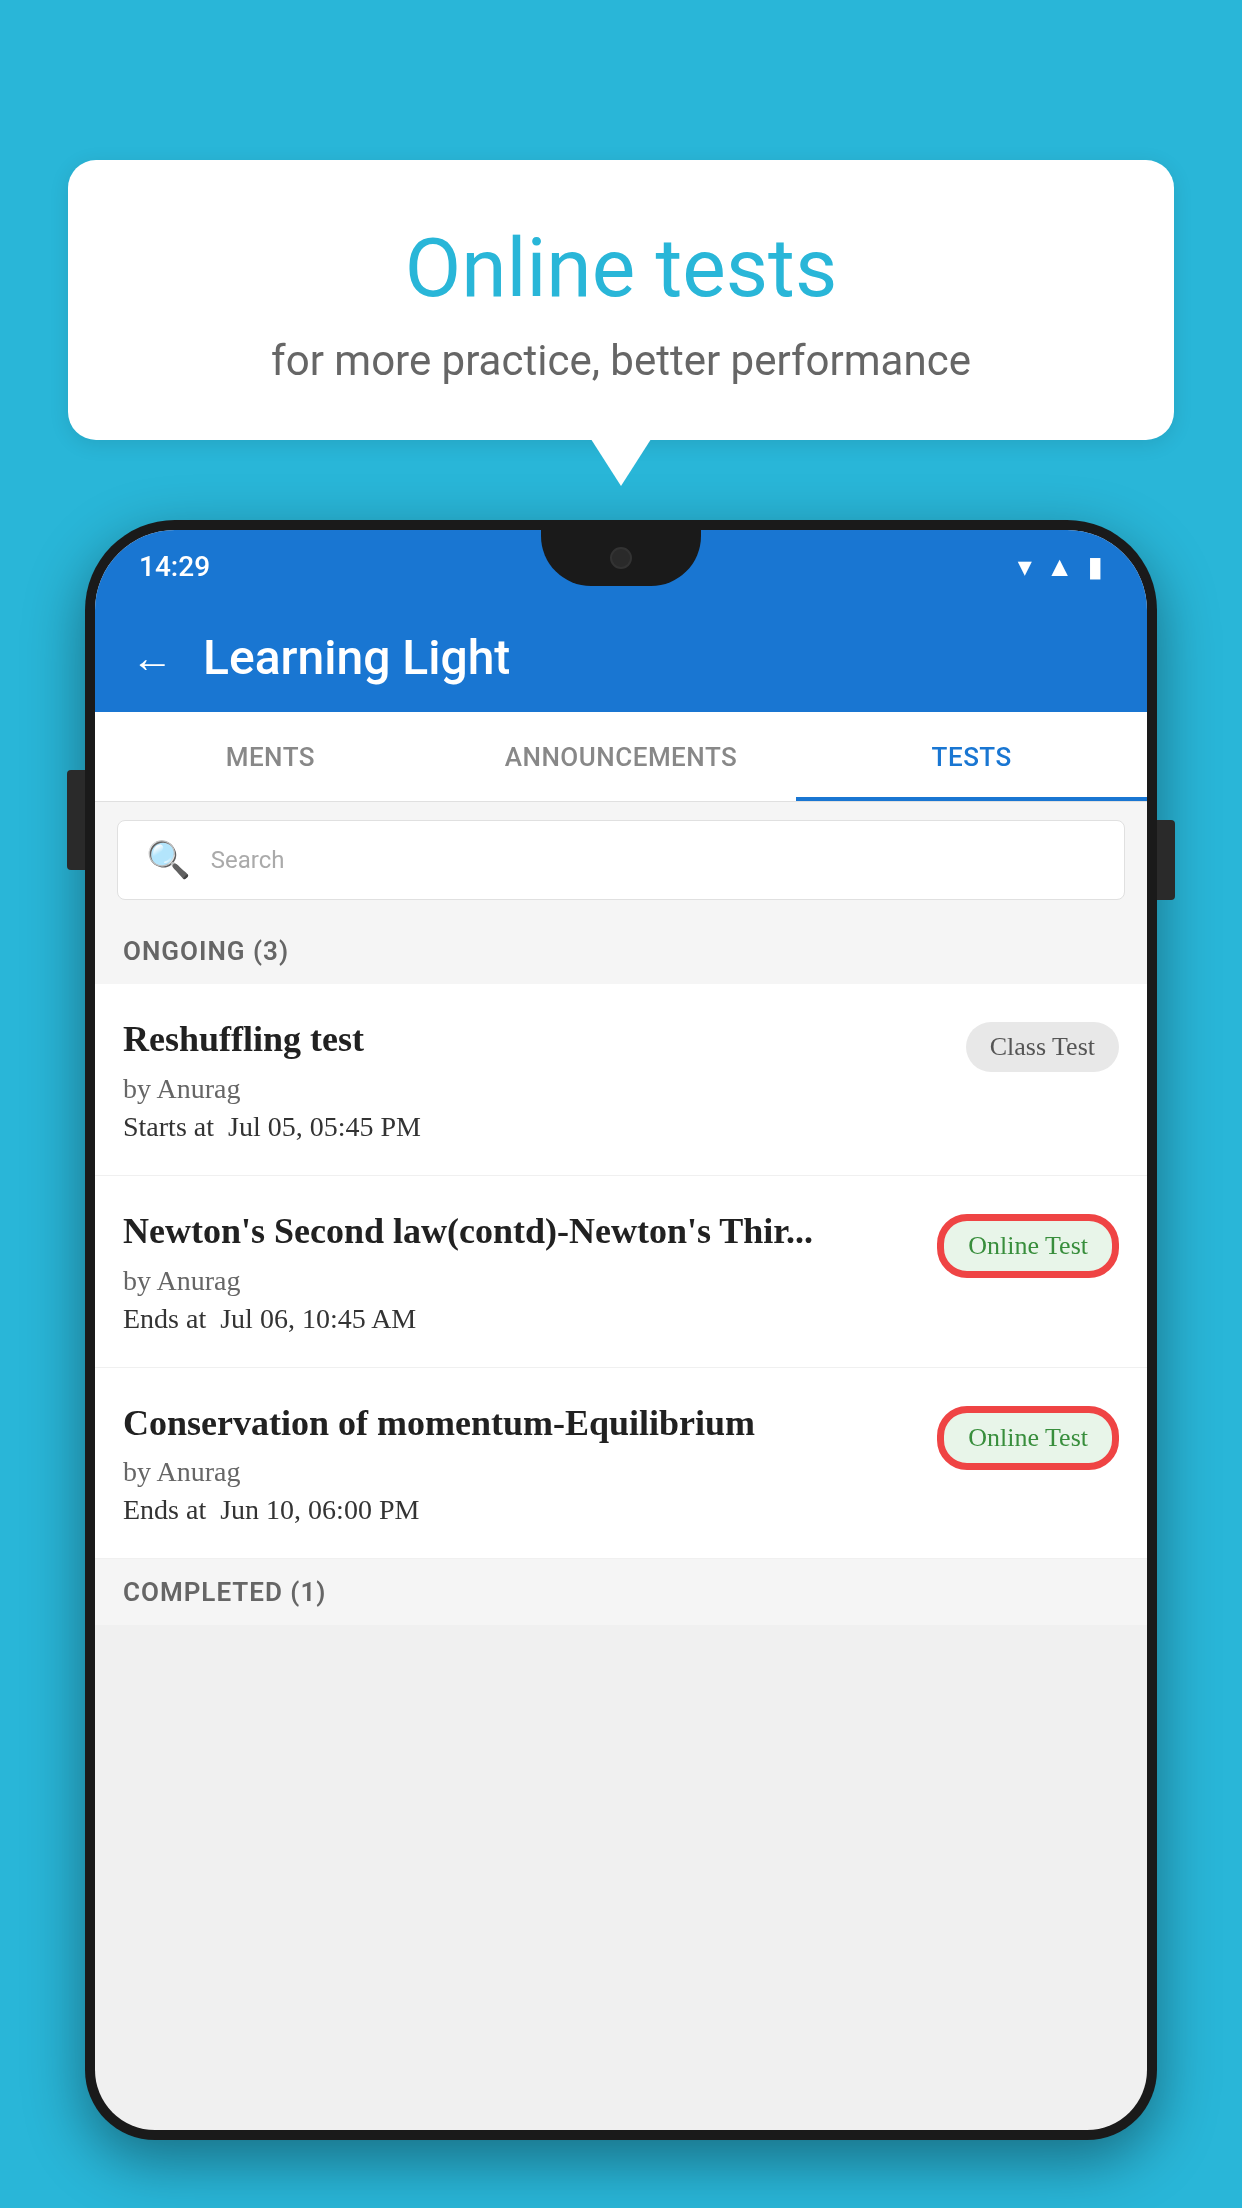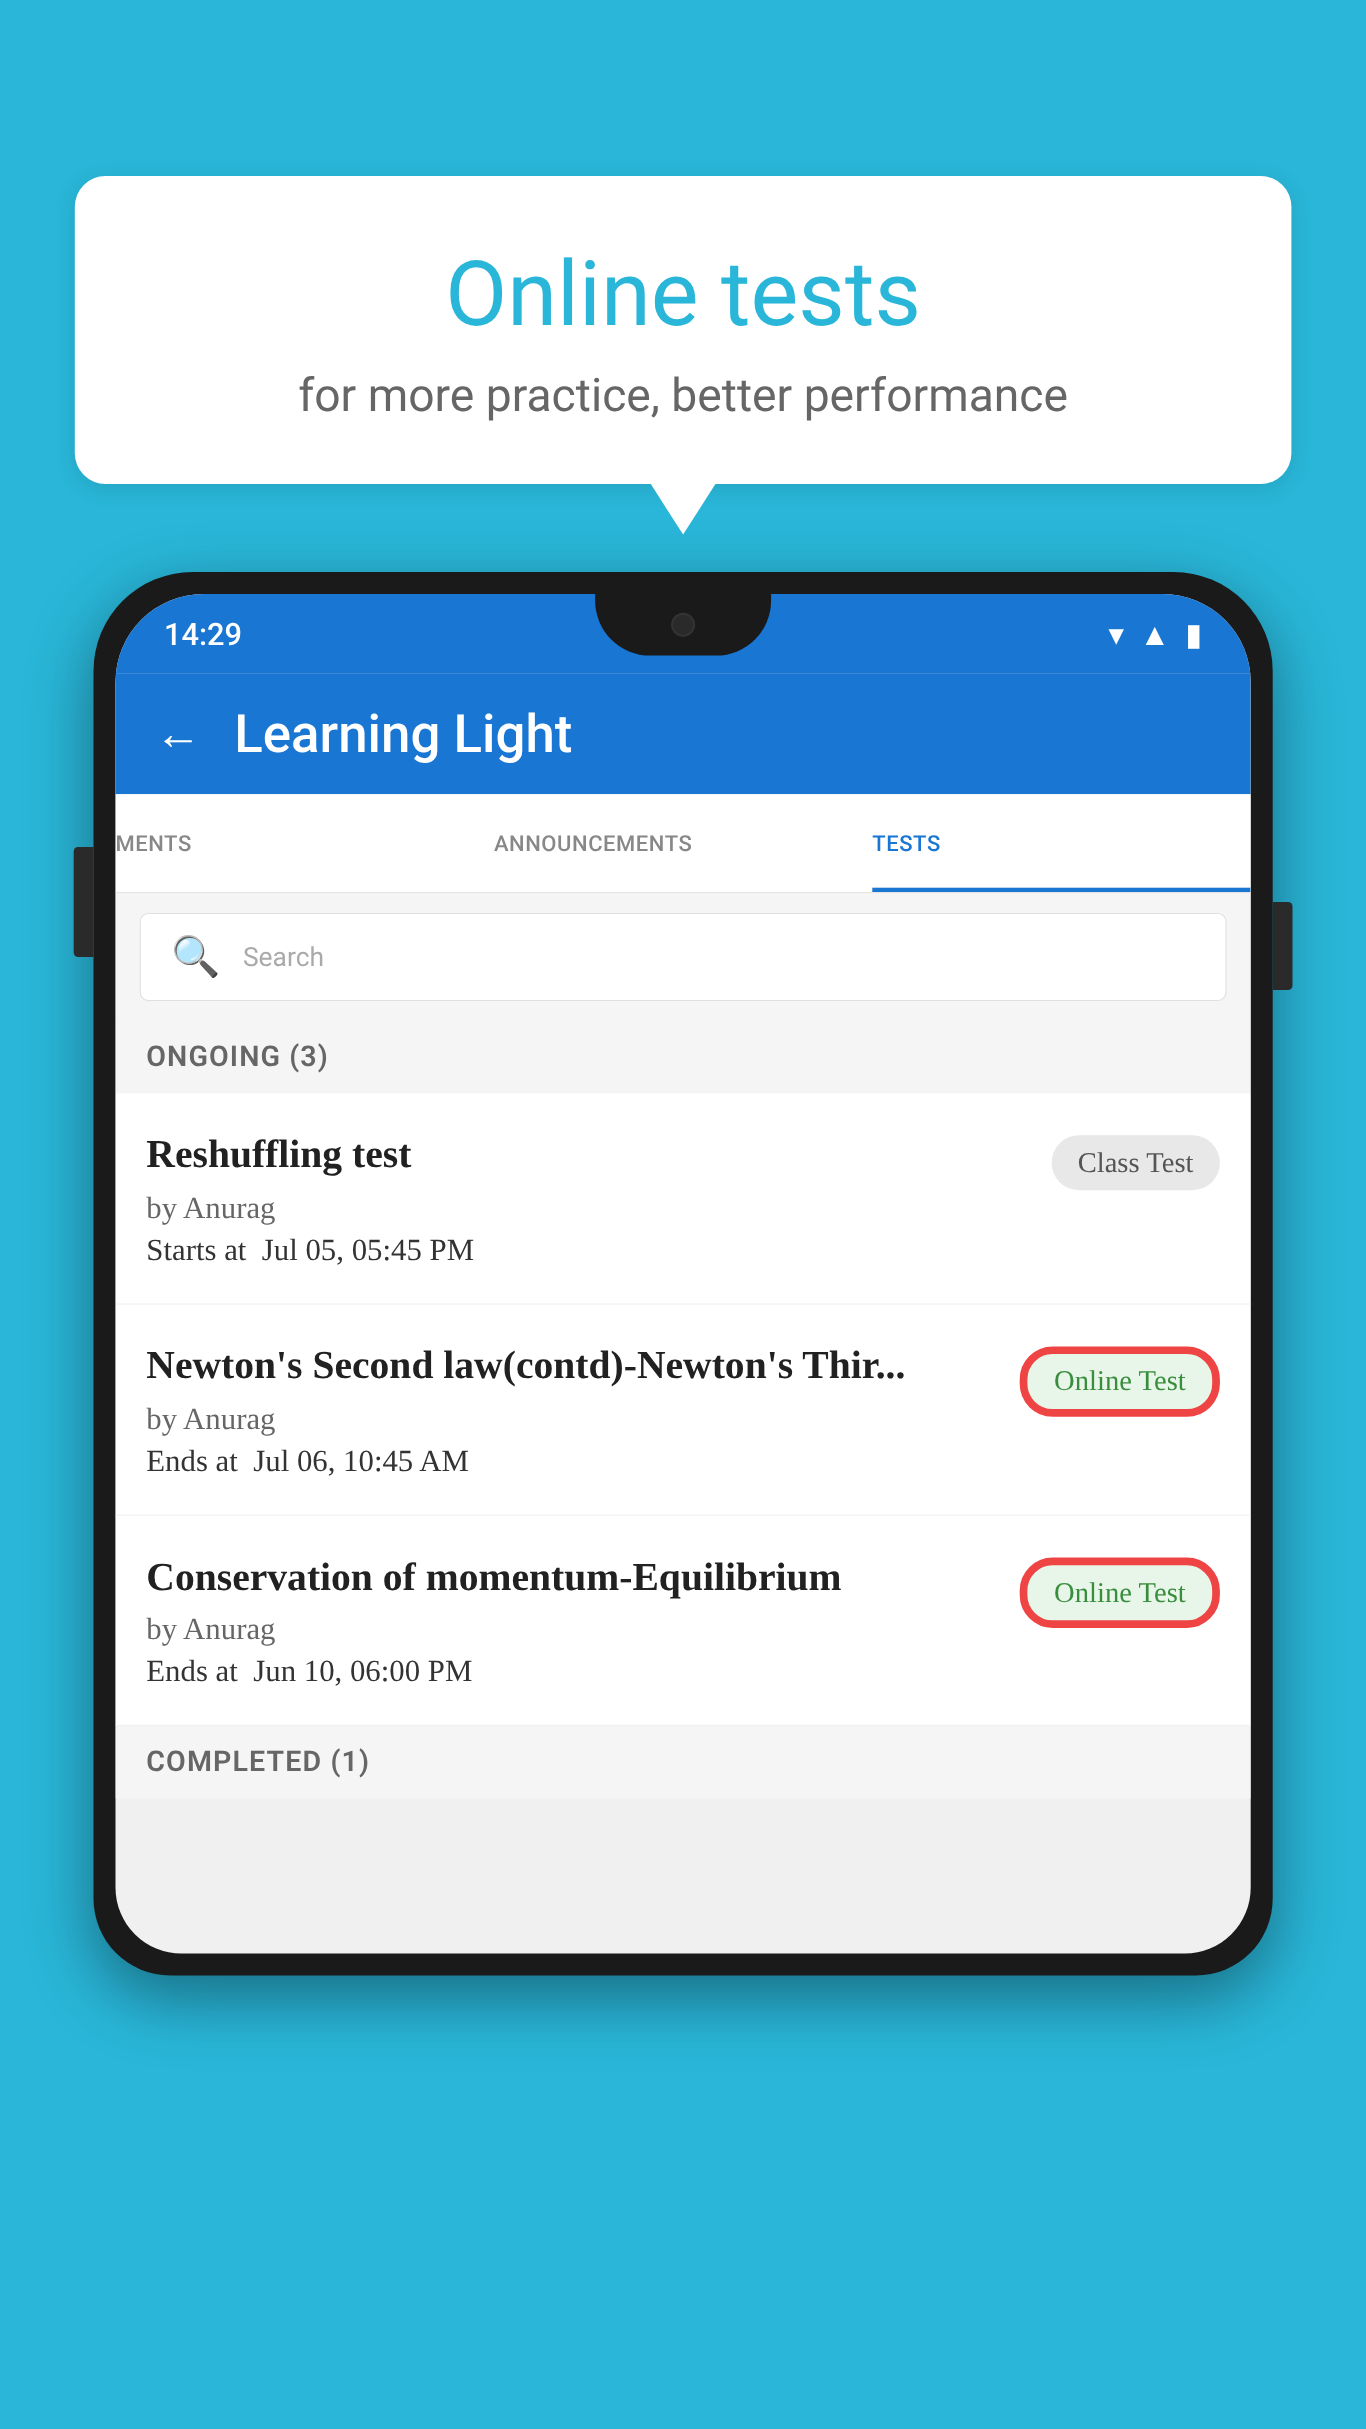--- a/index.html
+++ b/index.html
@@ -62,23 +62,23 @@
       position: absolute;
       top: 520px;
       left: 85px;
       right: 85px;
       bottom: 0;
     }
 
     .phone-outer {
       background: #1a1a1a;
       border-radius: 90px 90px 70px 70px;
-      padding: 20px;
+      padding: 10px;
       width: 100%;
-      height: 1276px;
+      height: 1620px;
       position: relative;
       box-shadow: 0 20px 60px rgba(0,0,0,0.4);
     }
 
     
     .phone-outer::before {
       content: '';
       position: absolute;
       left: -18px;
       top: 250px;
@@ -183,21 +183,22 @@
       display: flex;
       align-items: stretch;
       border-bottom: 1px solid #e0e0e0;
       overflow: hidden;
     }
 
     .tab {
       flex: 1;
       display: flex;
       align-items: center;
-      font-size: 20px;
+      justify-content: center;
+      font-size: 26px;
       color: #888;
       font-weight: 500;
       letter-spacing: 0.5px;
       text-transform: uppercase;
       position: relative;
       cursor: pointer;
     }
 
     .tab.active {
       color: #1976D2;

